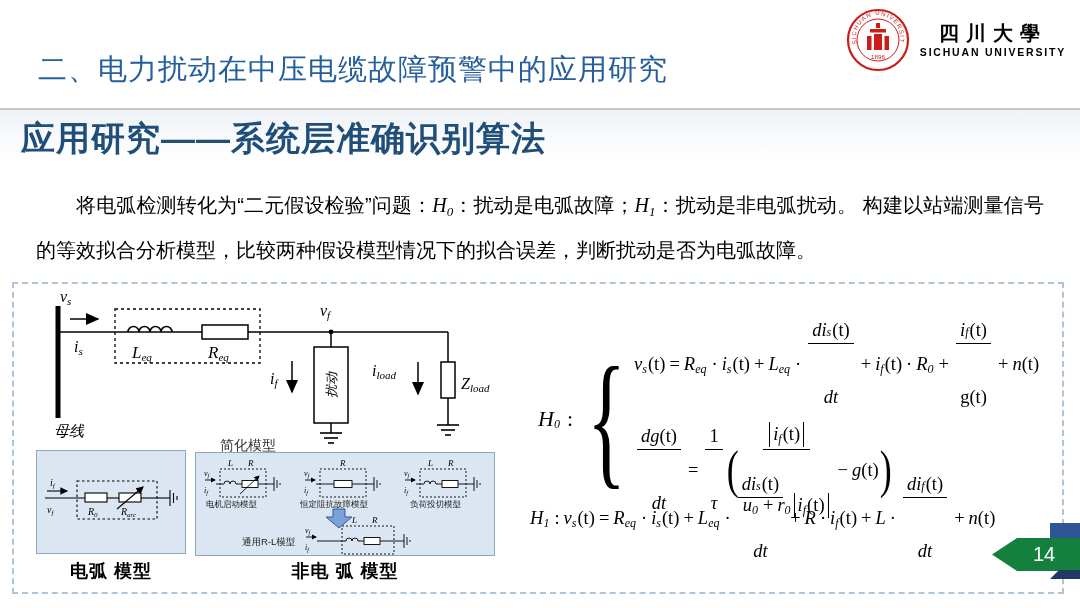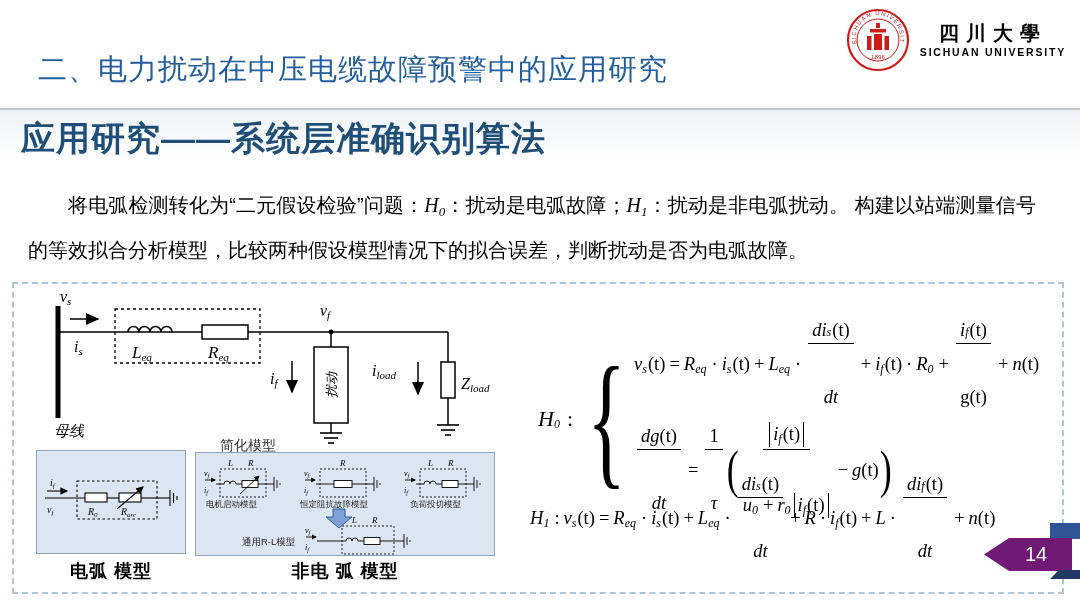--- a/index.html
+++ b/index.html
@@ -12,21 +12,21 @@
   .seal{width:64px;height:64px;}
   .logo-text{display:flex;flex-direction:column;align-items:center;}
   .logo-cn{font-family:"Liberation Serif",serif;font-weight:bold;font-size:20px;letter-spacing:7px;line-height:1.1;}
   .logo-en{font-size:10.5px;font-weight:bold;letter-spacing:1.8px;margin-top:2px;}
 
   .rule{position:absolute;left:0;top:108px;width:1080px;height:2px;background:#c6c6c6;}
   .banner{position:absolute;left:0;top:110px;width:1080px;height:58px;
           background:linear-gradient(180deg,#eef2f6 0%,#ffffff 80%);}
   .section-heading{position:absolute;left:21px;top:116px;font-size:34px;font-weight:bold;color:#1F4E79;letter-spacing:1px;}
 
-  .paragraph{position:absolute;left:28px;top:186px;width:1008px;font-size:20px;line-height:38px;
+  .paragraph{position:absolute;left:36px;top:186px;width:1008px;font-size:20px;line-height:38px;
              text-indent:2em;text-align:justify;margin:0;}
   .hvar{font-family:"Liberation Serif",serif;font-style:italic;}
   .hsub{font-family:"Liberation Serif",serif;font-style:italic;font-size:13px;vertical-align:-4px;}
 
   .main-box{position:absolute;left:12px;top:282px;width:1052px;height:312px;
             border:2px dashed #b0c4d8;box-sizing:border-box;}
 
   .circuit{position:absolute;left:20px;top:286px;}
   .sv-it{font-family:"Liberation Serif",serif;font-style:italic;}
   .sv-cn{font-family:"Liberation Sans",sans-serif;}
@@ -53,21 +53,21 @@
   .sb{font-size:12px;font-style:italic;position:relative;top:5px;margin-right:1px;}
   .frac{display:inline-flex;flex-direction:column;align-items:center;margin:0 3px;}
   .frac .num{display:flex;border-bottom:1.4px solid #000;padding:0 4px 2px;justify-content:center;}
   .frac .den{display:flex;align-items:center;padding-top:2px;justify-content:center;margin-top:41px;}
   .abs{display:inline-flex;align-items:center;border-left:1.3px solid #000;border-right:1.3px solid #000;
        padding:2px 3px;margin:0 2px;}
   .bigp{font-size:36px;font-weight:300;transform:scaleY(1.45);line-height:1;margin:0 1px;}
 
   
   .page-notch{position:absolute;right:0;top:523px;width:30px;height:16px;background:#2F5597;}
-  .page-tab{position:absolute;right:8px;top:538px;width:88px;height:33px;background:#701a75;
+  .page-tab{position:absolute;right:0;top:538px;width:88px;height:33px;background:#15803d;
             clip-path:polygon(0 50%,25px 0,100% 0,100% 100%,25px 100%);
             display:flex;align-items:center;justify-content:center;padding-left:16px;box-sizing:border-box;
             color:#fff;font-size:20px;}
   .page-shadow{position:absolute;right:0;top:570px;width:30px;height:9px;background:#1F3864;
                clip-path:polygon(9px 0,100% 0,100% 100%,0 100%);}
 </style>
 </head>
 <body>
 
 <div class="title">二、电力扰动在中压电缆故障预警中的应用研究</div>

